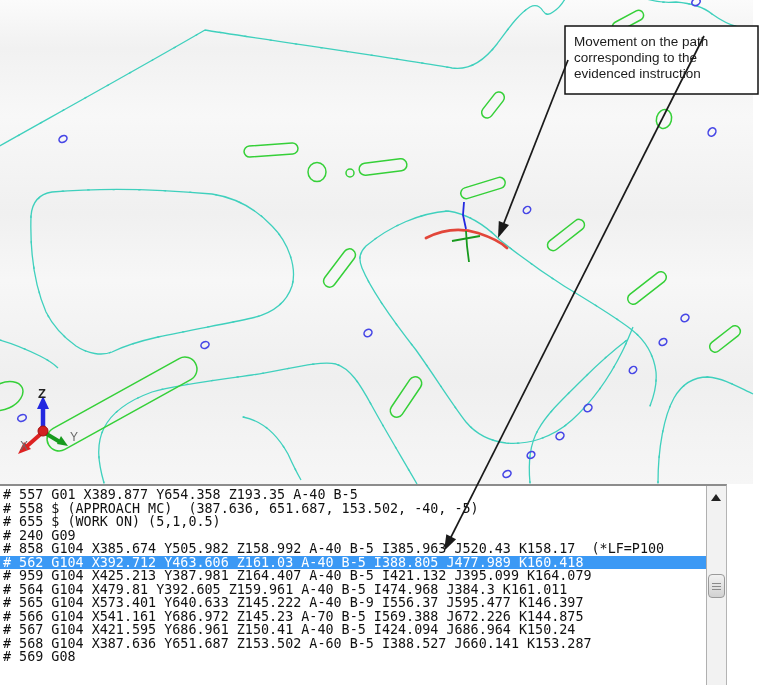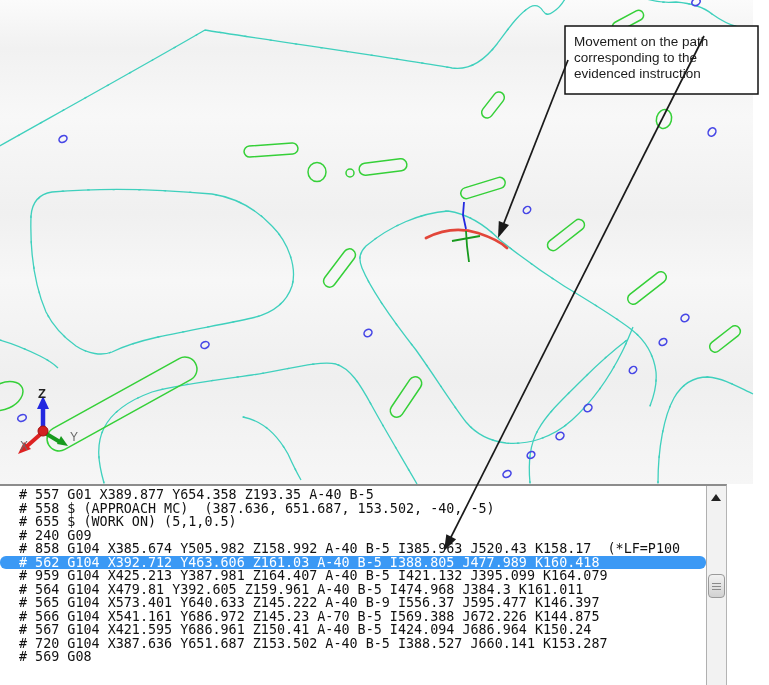--- a/index.html
+++ b/index.html
@@ -28,22 +28,22 @@
   .axh-x{fill:var(--c-axis_x,#dd2222);}
   .axh-y{fill:var(--c-axis_y,#189a1e);}
   .ax-label{font-family:"Liberation Sans",sans-serif;font-size:13px;font-weight:bold;fill:#222;}
   .ax-label.dim{fill:#6a6a6a;font-weight:normal;font-size:12px;}
 
   
   .gcode-panel{position:absolute;left:0;top:484px;width:727px;height:201px;background:#ffffff;
                border-top:2px solid #8c8c8c;border-right:1px solid #b4b4b4;box-sizing:border-box;}
   .gcode-text{position:absolute;left:0;top:0;width:706px;height:199px;overflow:hidden;padding-top:2px;}
   .gl{font-family:"DejaVu Sans Mono","Liberation Mono",monospace;font-size:13.4px;line-height:13.5px;
-      height:13.5px;white-space:pre;color:#111;padding-left:19px;}
-  .gl.hl{background:var(--c-highlight,#3b99f5);color:#ffffff;border-radius:6px;}
+      height:13.5px;white-space:pre;color:#111;padding-left:3px;}
+  .gl.hl{background:var(--c-highlight,#3b99f5);color:#ffffff;}
   .sbar{position:absolute;left:706px;top:0;width:20px;height:199px;background:#f2f2f2;
         border-left:1px solid #b0b0b0;box-sizing:border-box;}
   .sb-up{position:absolute;left:4px;top:8px;width:0;height:0;
          border-left:5px solid transparent;border-right:5px solid transparent;
          border-bottom:7px solid #222;cursor:pointer;}
   .sb-thumb{position:absolute;left:1px;top:88px;width:17px;height:24px;border:1px solid #9a9a9a;
             border-radius:4px;background:linear-gradient(180deg,#f2f2f2,#d2d2d2);box-sizing:border-box;
             display:flex;flex-direction:column;justify-content:center;gap:2px;padding:0 3px;}
   .sb-thumb i{display:block;height:1px;background:#8a8a8a;}
 
@@ -150,21 +150,21 @@
       <div class="gl"># 558 $ (APPROACH MC)  (387.636, 651.687, 153.502, -40, -5)</div>
       <div class="gl"># 655 $ (WORK ON) (5,1,0.5)</div>
       <div class="gl"># 240 G09</div>
       <div class="gl"># 858 G104 X385.674 Y505.982 Z158.992 A-40 B-5 I385.963 J520.43 K158.17  (*LF=P100</div>
       <div class="gl hl"># 562 G104 X392.712 Y463.606 Z161.03 A-40 B-5 I388.805 J477.989 K160.418</div>
       <div class="gl"># 959 G104 X425.213 Y387.981 Z164.407 A-40 B-5 I421.132 J395.099 K164.079</div>
       <div class="gl"># 564 G104 X479.81 Y392.605 Z159.961 A-40 B-5 I474.968 J384.3 K161.011</div>
       <div class="gl"># 565 G104 X573.401 Y640.633 Z145.222 A-40 B-9 I556.37 J595.477 K146.397</div>
       <div class="gl"># 566 G104 X541.161 Y686.972 Z145.23 A-70 B-5 I569.388 J672.226 K144.875</div>
       <div class="gl"># 567 G104 X421.595 Y686.961 Z150.41 A-40 B-5 I424.094 J686.964 K150.24</div>
-      <div class="gl"># 720 G104 X387.636 Y651.687 Z153.502 A-40 B-5 I388.527 J660.141 K153.287</div>
+      <div class="gl"># 568 G104 X387.636 Y651.687 Z153.502 A-60 B-5 I388.527 J660.141 K153.287</div>
       <div class="gl"># 569 G08</div>
     </div>
     <div class="sbar">
       <div class="sb-up"></div>
       <div class="sb-thumb">
           <i></i>
           <i></i>
           <i></i>
         </div>
     </div>

